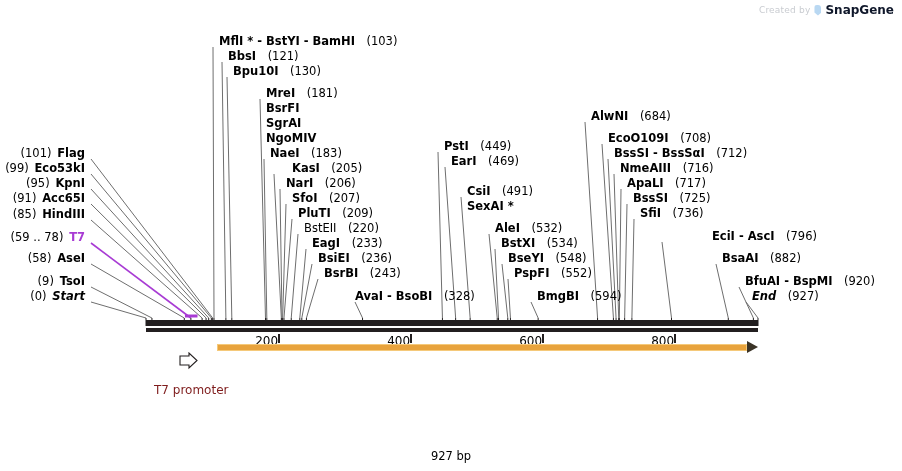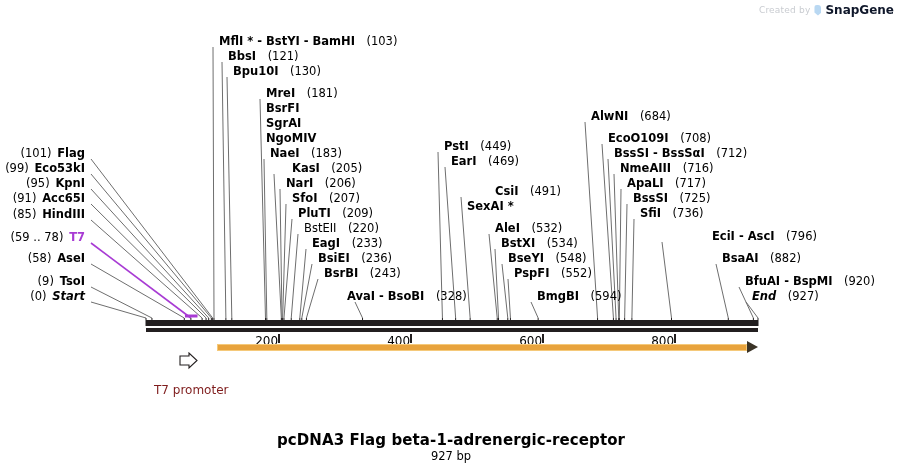--- a/index.html
+++ b/index.html
@@ -180,24 +180,24 @@
       <div class="lbl" style="left: 266px; top: 132px; text-align: left;"><span class="" style="font-weight: bold;">NgoMIV</span></div>
       <div class="lbl" style="left: 270px; top: 147px; text-align: left;"><span class="" style="font-weight: bold;">NaeI</span>  <span class="pos">(183)</span></div>
       <div class="lbl" style="left: 292px; top: 162px; text-align: left;"><span class="" style="font-weight: bold;">KasI</span>  <span class="pos">(205)</span></div>
       <div class="lbl" style="left: 286px; top: 177px; text-align: left;"><span class="" style="font-weight: bold;">NarI</span>  <span class="pos">(206)</span></div>
       <div class="lbl" style="left: 292px; top: 192px; text-align: left;"><span class="" style="font-weight: bold;">SfoI</span>  <span class="pos">(207)</span></div>
       <div class="lbl" style="left: 298px; top: 207px; text-align: left;"><span class="" style="font-weight: bold;">PluTI</span>  <span class="pos">(209)</span></div>
       <div class="lbl" style="left: 304px; top: 222px; text-align: left;"><span class="" style="font-weight: normal; margin-top: 12px;">BstEII</span>  <span class="pos">(220)</span></div>
       <div class="lbl" style="left: 312px; top: 237px; text-align: left;"><span class="" style="font-weight: bold;">EagI</span>  <span class="pos">(233)</span></div>
       <div class="lbl" style="left: 318px; top: 252px; text-align: left;"><span class="" style="font-weight: bold;">BsiEI</span>  <span class="pos">(236)</span></div>
       <div class="lbl" style="left: 324px; top: 267px; text-align: left;"><span class="" style="font-weight: bold;">BsrBI</span>  <span class="pos">(243)</span></div>
-      <div class="lbl" style="left: 347px; top: 290px; text-align: center;"><span class="" style="font-weight: bold;">AvaI - BsoBI</span>  <span class="pos">(328)</span></div>
+      <div class="lbl" style="left: 355px; top: 290px; text-align: center;"><span class="" style="font-weight: bold;">AvaI - BsoBI</span>  <span class="pos">(328)</span></div>
       <div class="lbl" style="left: 444px; top: 140px; text-align: left;"><span class="" style="font-weight: bold;">PstI</span>  <span class="pos">(449)</span></div>
       <div class="lbl" style="left: 451px; top: 155px; text-align: left;"><span class="" style="font-weight: bold;">EarI</span>  <span class="pos">(469)</span></div>
-      <div class="lbl" style="left: 467px; top: 185px; text-align: left; margin-left: 28px;"><span class="" style="font-weight: bold;">CsiI</span>  <span class="pos">(491)</span></div>
+      <div class="lbl" style="left: 467px; top: 185px; text-align: left;"><span class="" style="font-weight: bold;">CsiI</span>  <span class="pos">(491)</span></div>
       <div class="lbl" style="left: 467px; top: 200px; text-align: left;"><span class="" style="font-weight: bold;">SexAI *</span></div>
       <div class="lbl" style="left: 495px; top: 222px; text-align: left;"><span class="" style="font-weight: bold;">AleI</span>  <span class="pos">(532)</span></div>
       <div class="lbl" style="left: 501px; top: 237px; text-align: left;"><span class="" style="font-weight: bold;">BstXI</span>  <span class="pos">(534)</span></div>
       <div class="lbl" style="left: 508px; top: 252px; text-align: left;"><span class="" style="font-weight: bold;">BseYI</span>  <span class="pos">(548)</span></div>
       <div class="lbl" style="left: 514px; top: 267px; text-align: left;"><span class="" style="font-weight: bold;">PspFI</span>  <span class="pos">(552)</span></div>
       <div class="lbl" style="left: 537px; top: 290px; text-align: left;"><span class="" style="font-weight: bold;">BmgBI</span>  <span class="pos">(594)</span></div>
       <div class="lbl" style="left: 591px; top: 110px; text-align: left;"><span class="" style="font-weight: bold;">AlwNI</span>  <span class="pos">(684)</span></div>
       <div class="lbl" style="left: 608px; top: 132px; text-align: left;"><span class="" style="font-weight: bold;">EcoO109I</span>  <span class="pos">(708)</span></div>
       <div class="lbl" style="left: 614px; top: 147px; text-align: left;"><span class="" style="font-weight: bold;">BssSI - BssSαI</span>  <span class="pos">(712)</span></div>
       <div class="lbl" style="left: 620px; top: 162px; text-align: left;"><span class="" style="font-weight: bold;">NmeAIII</span>  <span class="pos">(716)</span></div>
@@ -229,16 +229,15 @@
       <div class="feat-head" style="left: 747px; top: 341px; border-top: 6.5px solid transparent; border-bottom: 6.5px solid transparent; border-left: 11px solid rgb(58, 51, 38);"></div>
     </div>
 
   <div class="prom-wrap" style="left:176px;top:352px;">
     <svg width="24" height="30" viewBox="0 0 24 30">
       <path d="M4 4 L13 4 L13 1 L21 8.5 L13 16 L13 13 L4 13 Z" transform="rotate(0 12 9)" fill="#ffffff" stroke="#231f20" stroke-width="1.1"></path>
     </svg>
   </div>
   <div class="prom-label" style="left:154px;top:383px;">T7 promoter</div>
 
-  <div class="title" style="top:431px;">pcDNA3 Flag beta-1-adrenergic-receptor</div>
   <div class="subtitle" style="top:449px;">927 bp</div>
 
 </div>
 
 </body></html>

